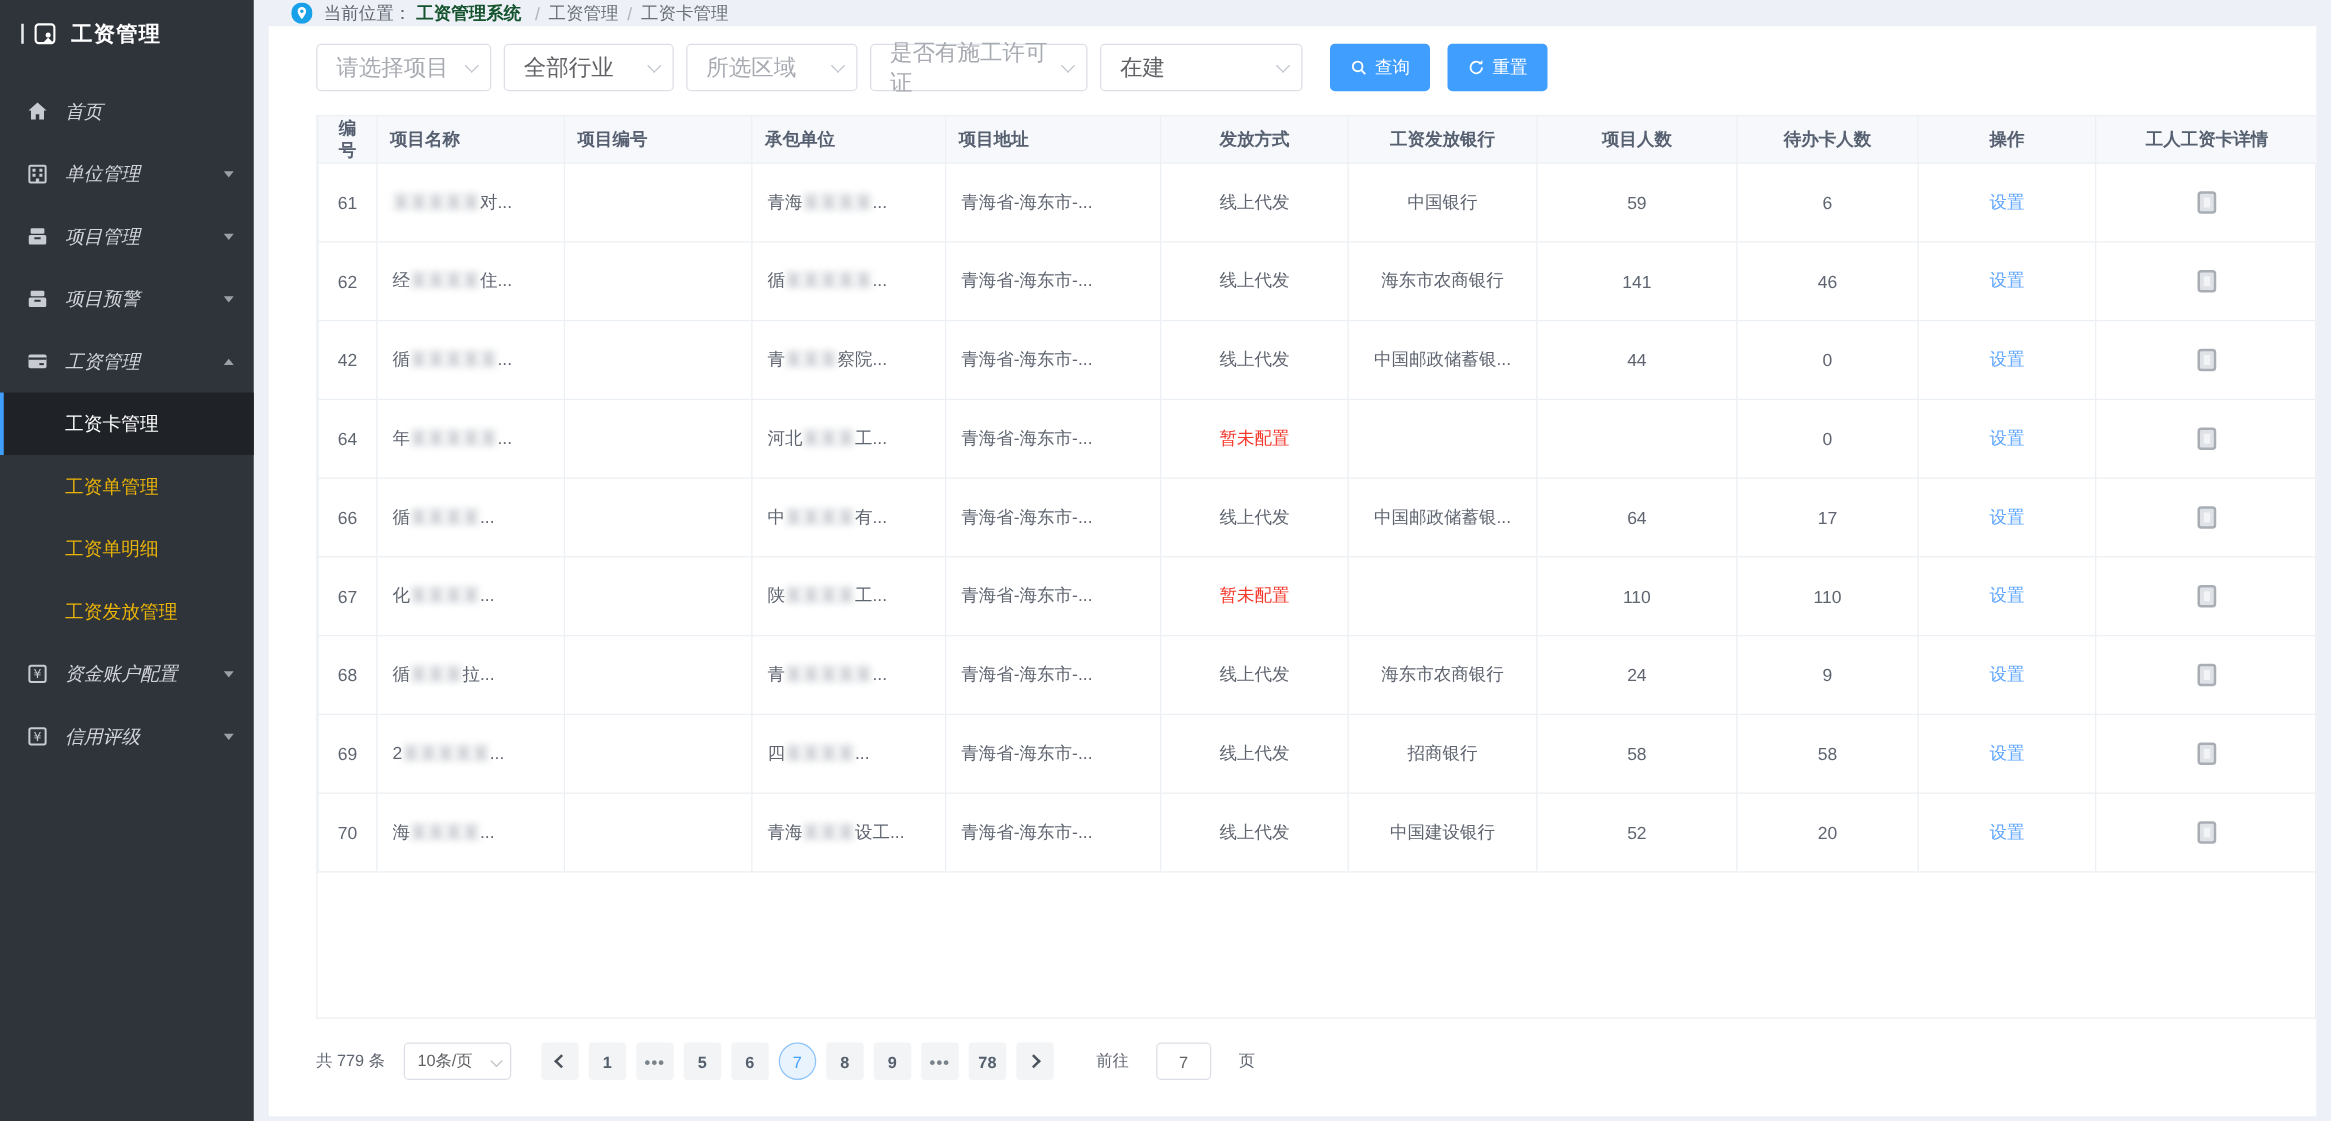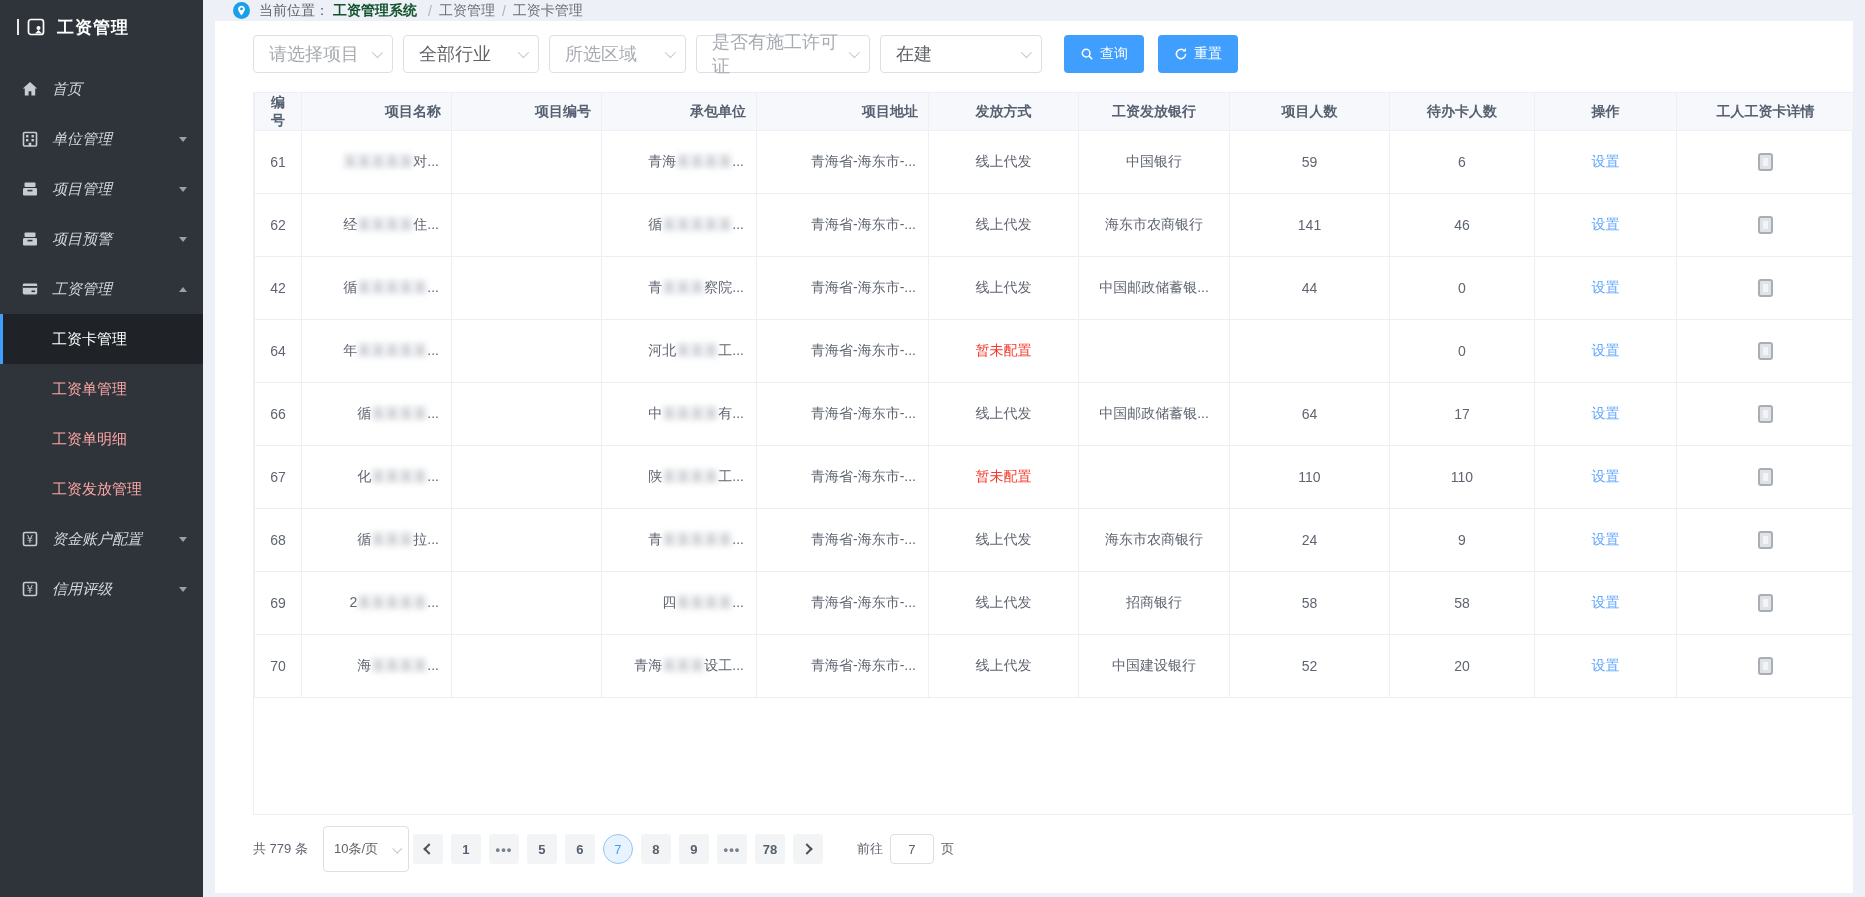--- a/index.html
+++ b/index.html
@@ -15,21 +15,21 @@
   .logo { height:54px; display:flex; align-items:center; padding-left:17px; color:#fff; }
   .logo-bar { width:2px; height:16px; background:#e8eaec; margin-right:7px; }
   .logo-txt { font-size:17px; font-weight:bold; margin-left:11px; letter-spacing:1px; }
   .menu { margin-top:10px; }
   .menu-item { height:50px; display:flex; align-items:center; padding:0 16px 0 20px; font-size:15px; color:#d2d5da; cursor:pointer; }
   .menu-item .mi-icon { width:20px; height:20px; margin-right:12px; flex-shrink:0; }
   .menu-item .mi-label { flex:1;font-style:italic; }
   .tri { width:0; height:0; border-left:4.5px solid transparent; border-right:4.5px solid transparent; }
   .tri.down { border-top:5.5px solid #9aa0a8; }
   .tri.up { border-bottom:5.5px solid #9aa0a8; }
-  .submenu-item { height:50px; display:flex; align-items:center; padding-left:52px; font-size:15px; color:#fca5a5; cursor:pointer; }
+  .submenu-item { height:50px; display:flex; align-items:center; padding-left:52px; font-size:15px; color:#eab308; cursor:pointer; }
   .submenu-item.active { background:#1f2327; color:#fff; border-left:3px solid #409eff; padding-left:49px; }
 
   
   .main { flex:1; display:flex; flex-direction:column; min-width:0; }
   .breadcrumb { height:21px; display:flex; align-items:center; padding-left:30px; font-size:14px; color:#5f6570; }
   .breadcrumb .pin { width:17px; height:17px; margin-right:9px; }
   .bc-root { font-weight:bold; color:#14532d; margin:0 4px; }
   .bc-sep { color:#b0b4ba; margin:0 7px; }
   .bc-item { color:#6a7078; }
 
@@ -52,45 +52,45 @@
   .btn.search { margin-left:12px; }
 
   
   .tablebox { margin-top:19px; width:1600px; height:723px;
               border:1px solid #eceff4; border-top:none; }
   table { width:100%; border-collapse:collapse; table-layout:fixed; }
   th { height:38px; background:#f6f8fb; font-size:14px; font-weight:bold; color:#566070;
        border:1px solid #eceff4; padding:0 10px; }
   td { height:63px; border:1px solid #eceff4; font-size:14px; color:#5f6570; padding:0 12px;
        overflow:hidden; white-space:nowrap; }
-  th.l, td.l { text-align:right; }
+  th.l, td.l { text-align:left; }
   th.c, td.c { text-align:center; }
   td.red { color:#f4392c; }
   .blur { filter:blur(3px); color:#9aa0aa; user-select:none; }
   .setlink { color:#5fa6ff; cursor:pointer; text-decoration:none; }
   .card-icon { display:inline-block; width:15px; height:18px; background:#dfe2e6;
                border:2px solid #a9aeb5; border-radius:3px; position:relative; vertical-align:middle; cursor:pointer; }
   .card-icon::after { content:""; position:absolute; left:3px; top:3px; right:3px; bottom:3px; background:#f2f4f6; }
 
   
   .pagination { height:50px; display:flex; align-items:center; margin-top:9px; font-size:13px; color:#5f6570; }
   .total { margin-right:15px; }
-  .psize { width:86px; height:46px; border:1px solid #dcdfe6; border-radius:4px;
+  .psize { width:86px; height:30px; border:1px solid #dcdfe6; border-radius:4px;
            display:flex; align-items:center; justify-content:space-between; padding:0 8px 0 10px;
-           cursor:pointer; color:#606266; }
+           margin-right:20px; cursor:pointer; color:#606266; }
   .psize .chev { transform:rotate(45deg) translateY(-1px); width:7px; height:7px; }
   .pbtn { min-width:30px; height:30px; margin:0 4px; border:none; border-radius:3px; background:#f3f4f6;
           color:#55606e; font-size:13px; font-weight:bold; display:flex; align-items:center; justify-content:center;
           cursor:pointer; font-family:inherit; }
   .pbtn.active { background:#e8f3fe; border:1px solid #8fc4f8; color:#409eff; border-radius:50%; font-weight:normal; }
   .pbtn.dots { letter-spacing:1px; color:#7a828c; font-weight:bold; }
   .pchev { width:8px; height:8px; border-left:2px solid #4a525c; border-bottom:2px solid #4a525c; }
   .pchev.left  { transform:rotate(45deg); margin-left:2px; }
   .pchev.right { transform:rotate(225deg); margin-right:2px; }
-  .goto { margin-left:30px; display:flex; align-items:center; gap:7px; }
+  .goto { margin-left:30px; display:flex; align-items:center; gap:22px; }
   .goto input { width:44px; height:30px; border:1px solid #dcdfe6; border-radius:4px; text-align:center;
                 font-size:13px; color:#606266; font-family:inherit; outline:none; }
   .icon-svg { display:block; }
 </style>
 </head>
 <body>
 
 <div class="sidebar">
   <div class="logo">
     <span class="logo-bar"></span>

